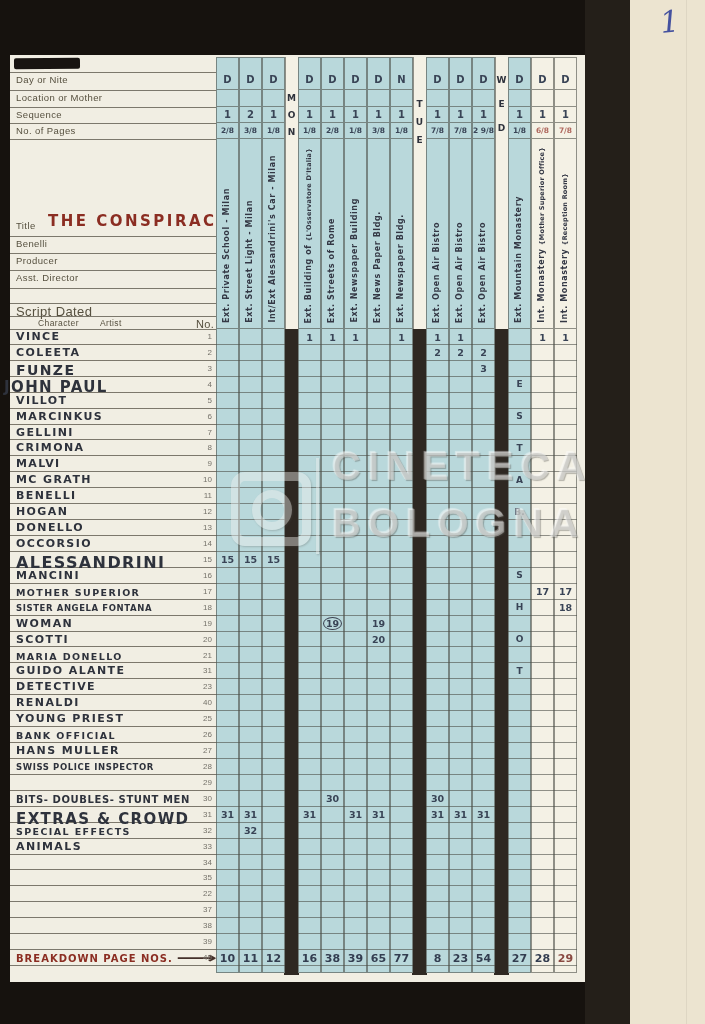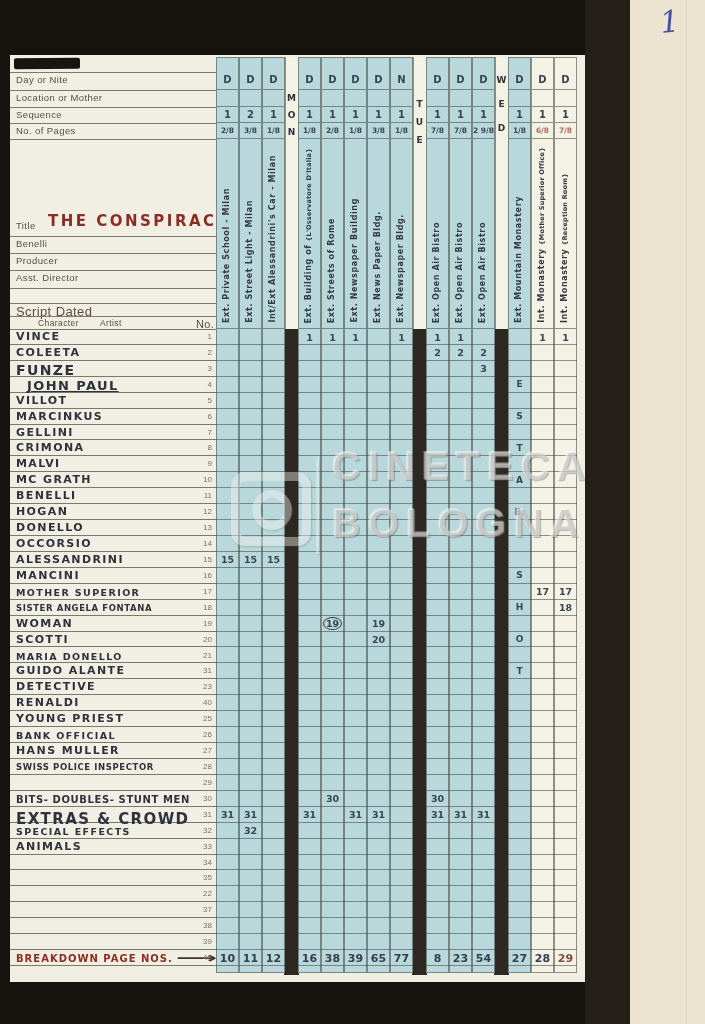--- a/index.html
+++ b/index.html
@@ -75,21 +75,21 @@
     <div style="position: absolute; left: 10px; top: 303px; width: 206px; height: 1px; background: rgba(95, 90, 78, 0.8);"></div>
     <div style="position: absolute; left: 10px; top: 316px; width: 206px; height: 1px; background: rgba(95, 90, 78, 0.8);"></div>
     <div style="position: absolute; left: 10px; top: 329px; width: 206px; height: 1px; background: rgba(95, 90, 78, 0.8);"></div>
     <div style="position: absolute; left: 10px; top: 329px; width: 206px; height: 637px; background: repeating-linear-gradient(transparent 0px, transparent 14.925px, rgba(95, 90, 78, 0.8) 14.925px, rgba(95, 90, 78, 0.8) 15.925px);"></div>
     <div class="hand" style="position: absolute; left: 16px; top: 330px; width: 185px; font-size: 11px; letter-spacing: 1.4px; text-transform: uppercase; white-space: nowrap;">Vince</div>
     <div style="position: absolute; left: 190px; top: 332px; width: 22px; text-align: right; font-size: 8px; color: rgb(117, 114, 106); font-family: &quot;Liberation Sans&quot;, sans-serif;">1</div>
     <div class="hand" style="position: absolute; left: 16px; top: 345.925px; width: 185px; font-size: 11px; letter-spacing: 1.4px; text-transform: uppercase; white-space: nowrap;">Coleeta</div>
     <div style="position: absolute; left: 190px; top: 347.925px; width: 22px; text-align: right; font-size: 8px; color: rgb(117, 114, 106); font-family: &quot;Liberation Sans&quot;, sans-serif;">2</div>
     <div class="hand" style="position: absolute; left: 16px; top: 361.85px; width: 185px; font-size: 14px; letter-spacing: 1.4px; text-transform: uppercase; white-space: nowrap;">Funze</div>
     <div style="position: absolute; left: 190px; top: 363.85px; width: 22px; text-align: right; font-size: 8px; color: rgb(117, 114, 106); font-family: &quot;Liberation Sans&quot;, sans-serif;">3</div>
-    <div class="hand" style="position: absolute; left: 27px; top: 377.775px; width: 185px; font-size: 13px; letter-spacing: 1.4px; text-transform: uppercase; white-space: nowrap; text-decoration: underline;">John Paul</div>
+    <div class="hand" style="position: absolute; left: 4px; top: 377.775px; width: 185px; font-size: 15px; letter-spacing: 1.4px; text-transform: uppercase; white-space: nowrap;">John Paul</div>
     <div style="position: absolute; left: 190px; top: 379.775px; width: 22px; text-align: right; font-size: 8px; color: rgb(117, 114, 106); font-family: &quot;Liberation Sans&quot;, sans-serif;">4</div>
     <div class="hand" style="position: absolute; left: 16px; top: 393.7px; width: 185px; font-size: 11px; letter-spacing: 1.4px; text-transform: uppercase; white-space: nowrap;">Villot</div>
     <div style="position: absolute; left: 190px; top: 395.7px; width: 22px; text-align: right; font-size: 8px; color: rgb(117, 114, 106); font-family: &quot;Liberation Sans&quot;, sans-serif;">5</div>
     <div class="hand" style="position: absolute; left: 16px; top: 409.625px; width: 185px; font-size: 11px; letter-spacing: 1.4px; text-transform: uppercase; white-space: nowrap;">Marcinkus</div>
     <div style="position: absolute; left: 190px; top: 411.625px; width: 22px; text-align: right; font-size: 8px; color: rgb(117, 114, 106); font-family: &quot;Liberation Sans&quot;, sans-serif;">6</div>
     <div class="hand" style="position: absolute; left: 16px; top: 425.55px; width: 185px; font-size: 11px; letter-spacing: 1.4px; text-transform: uppercase; white-space: nowrap;">Gellini</div>
     <div style="position: absolute; left: 190px; top: 427.55px; width: 22px; text-align: right; font-size: 8px; color: rgb(117, 114, 106); font-family: &quot;Liberation Sans&quot;, sans-serif;">7</div>
     <div class="hand" style="position: absolute; left: 16px; top: 441.475px; width: 185px; font-size: 11px; letter-spacing: 1.4px; text-transform: uppercase; white-space: nowrap;">Crimona</div>
     <div style="position: absolute; left: 190px; top: 443.475px; width: 22px; text-align: right; font-size: 8px; color: rgb(117, 114, 106); font-family: &quot;Liberation Sans&quot;, sans-serif;">8</div>
     <div class="hand" style="position: absolute; left: 16px; top: 457.4px; width: 185px; font-size: 11px; letter-spacing: 1.4px; text-transform: uppercase; white-space: nowrap;">Malvi</div>
@@ -97,21 +97,21 @@
     <div class="hand" style="position: absolute; left: 16px; top: 473.325px; width: 185px; font-size: 11px; letter-spacing: 1.4px; text-transform: uppercase; white-space: nowrap;">Mc Grath</div>
     <div style="position: absolute; left: 190px; top: 475.325px; width: 22px; text-align: right; font-size: 8px; color: rgb(117, 114, 106); font-family: &quot;Liberation Sans&quot;, sans-serif;">10</div>
     <div class="hand" style="position: absolute; left: 16px; top: 489.25px; width: 185px; font-size: 11px; letter-spacing: 1.4px; text-transform: uppercase; white-space: nowrap;">Benelli</div>
     <div style="position: absolute; left: 190px; top: 491.25px; width: 22px; text-align: right; font-size: 8px; color: rgb(117, 114, 106); font-family: &quot;Liberation Sans&quot;, sans-serif;">11</div>
     <div class="hand" style="position: absolute; left: 16px; top: 505.175px; width: 185px; font-size: 11px; letter-spacing: 1.4px; text-transform: uppercase; white-space: nowrap;">Hogan</div>
     <div style="position: absolute; left: 190px; top: 507.175px; width: 22px; text-align: right; font-size: 8px; color: rgb(117, 114, 106); font-family: &quot;Liberation Sans&quot;, sans-serif;">12</div>
     <div class="hand" style="position: absolute; left: 16px; top: 521.1px; width: 185px; font-size: 11px; letter-spacing: 1.4px; text-transform: uppercase; white-space: nowrap;">Donello</div>
     <div style="position: absolute; left: 190px; top: 523.1px; width: 22px; text-align: right; font-size: 8px; color: rgb(117, 114, 106); font-family: &quot;Liberation Sans&quot;, sans-serif;">13</div>
     <div class="hand" style="position: absolute; left: 16px; top: 537.025px; width: 185px; font-size: 11px; letter-spacing: 1.4px; text-transform: uppercase; white-space: nowrap;">Occorsio</div>
     <div style="position: absolute; left: 190px; top: 539.025px; width: 22px; text-align: right; font-size: 8px; color: rgb(117, 114, 106); font-family: &quot;Liberation Sans&quot;, sans-serif;">14</div>
-    <div class="hand" style="position: absolute; left: 16px; top: 552.95px; width: 185px; font-size: 11px; letter-spacing: 1.4px; text-transform: uppercase; white-space: nowrap;">Alessandrini</div>
+    <div class="hand" style="position: absolute; left: 16px; top: 552.95px; width: 185px; font-size: 16px; letter-spacing: 1.4px; text-transform: uppercase; white-space: nowrap;">Alessandrini</div>
     <div style="position: absolute; left: 190px; top: 554.95px; width: 22px; text-align: right; font-size: 8px; color: rgb(117, 114, 106); font-family: &quot;Liberation Sans&quot;, sans-serif;">15</div>
     <div class="hand" style="position: absolute; left: 16px; top: 568.875px; width: 185px; font-size: 11px; letter-spacing: 1.4px; text-transform: uppercase; white-space: nowrap;">Mancini</div>
     <div style="position: absolute; left: 190px; top: 570.875px; width: 22px; text-align: right; font-size: 8px; color: rgb(117, 114, 106); font-family: &quot;Liberation Sans&quot;, sans-serif;">16</div>
     <div class="hand" style="position: absolute; left: 16px; top: 586.8px; width: 185px; font-size: 9.5px; letter-spacing: 1.4px; text-transform: uppercase; white-space: nowrap;">Mother Superior</div>
     <div style="position: absolute; left: 190px; top: 586.8px; width: 22px; text-align: right; font-size: 8px; color: rgb(117, 114, 106); font-family: &quot;Liberation Sans&quot;, sans-serif;">17</div>
     <div class="hand" style="position: absolute; left: 16px; top: 602.725px; width: 185px; font-size: 8.5px; letter-spacing: 0.6px; text-transform: uppercase; white-space: nowrap;">Sister Angela Fontana</div>
     <div style="position: absolute; left: 190px; top: 602.725px; width: 22px; text-align: right; font-size: 8px; color: rgb(117, 114, 106); font-family: &quot;Liberation Sans&quot;, sans-serif;">18</div>
     <div class="hand" style="position: absolute; left: 16px; top: 616.65px; width: 185px; font-size: 11px; letter-spacing: 1.4px; text-transform: uppercase; white-space: nowrap;">Woman</div>
     <div style="position: absolute; left: 190px; top: 618.65px; width: 22px; text-align: right; font-size: 8px; color: rgb(117, 114, 106); font-family: &quot;Liberation Sans&quot;, sans-serif;">19</div>
     <div class="hand" style="position: absolute; left: 16px; top: 632.575px; width: 185px; font-size: 11px; letter-spacing: 1.4px; text-transform: uppercase; white-space: nowrap;">Scotti</div>

